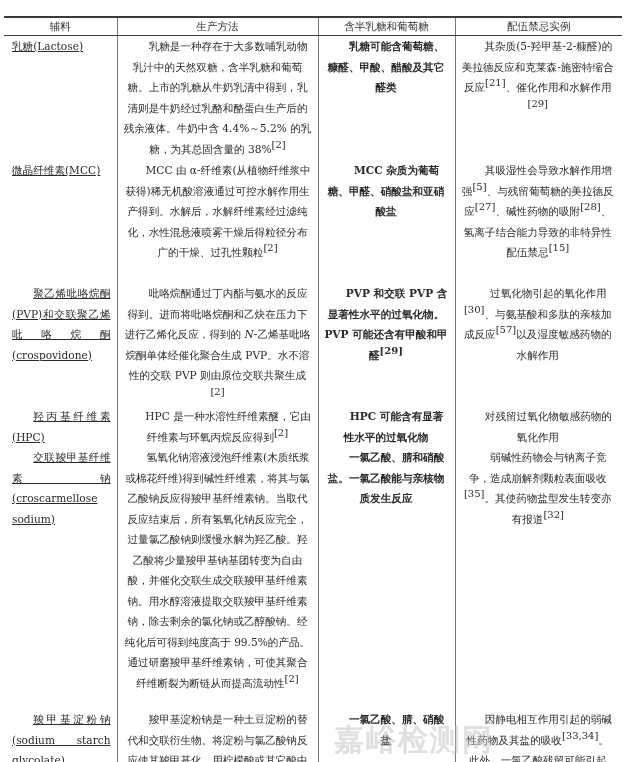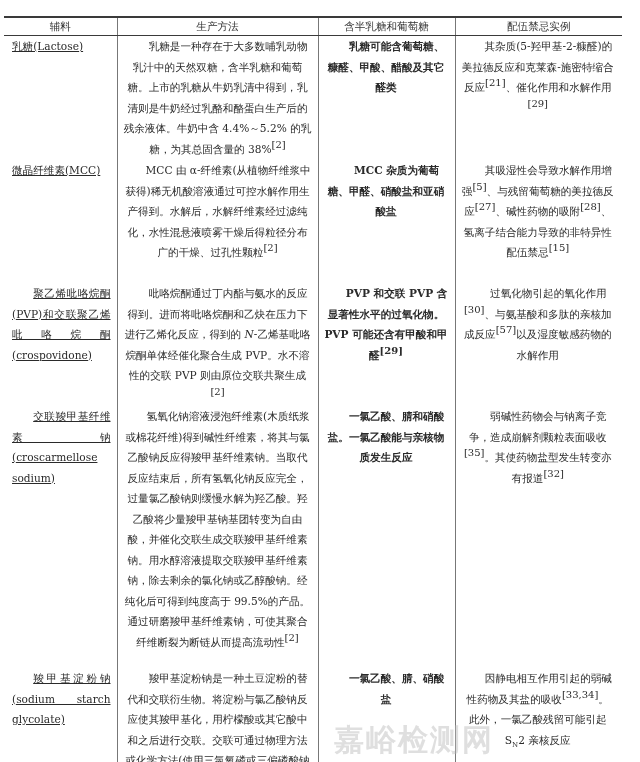--- a/index.html
+++ b/index.html
@@ -89,20 +89,26 @@
         <td class="example"><span>其吸湿性会导致水解作用增强</span><sup>[5]</sup><span>、与残留葡萄糖的美拉德反应</span><sup>[27]</sup><span>、碱性药物的吸附</span><sup>[28]</sup><span>、氢离子结合能力导致的非特异性配伍禁忌</span><sup>[15]</sup></td>
       </tr>
 
       <tr class="r-pvp">
         <td class="name indent">聚乙烯吡咯烷酮(PVP)和交联聚乙烯吡咯烷酮(crospovidone)</td>
         <td class="method"><span>吡咯烷酮通过丁内酯与氨水的反应得到。进而将吡咯烷酮和乙炔在压力下进行乙烯化反应，得到的 </span><i>N</i><span>-乙烯基吡咯烷酮单体经催化聚合生成 PVP。水不溶性的交联 PVP 则由原位交联共聚生成</span><sup>[2]</sup></td>
         <td class="impurity"><span>PVP 和交联 PVP 含显著性水平的过氧化物。PVP 可能还含有甲酸和甲醛</span><sup>[29]</sup></td>
         <td class="example"><span>过氧化物引起的氧化作用</span><sup>[30]</sup><span>、与氨基酸和多肽的亲核加成反应</span><sup>[57]</sup><span>以及湿度敏感药物的水解作用</span></td>
       </tr>
 
+      <tr class="r-hpc">
+        <td class="name indent">羟丙基纤维素(HPC)</td>
+        <td class="method"><span>HPC 是一种水溶性纤维素醚，它由纤维素与环氧丙烷反应得到</span><sup>[2]</sup></td>
+        <td class="impurity"><span>HPC 可能含有显著性水平的过氧化物</span></td>
+        <td class="example"><span>对残留过氧化物敏感药物的氧化作用</span></td>
+      </tr>
 
       <tr class="r-ccs">
         <td class="name indent">交联羧甲基纤维素钠(croscarmellose sodium)</td>
         <td class="method"><span>氢氧化钠溶液浸泡纤维素(木质纸浆或棉花纤维)得到碱性纤维素，将其与氯乙酸钠反应得羧甲基纤维素钠。当取代反应结束后，所有氢氧化钠反应完全，过量氯乙酸钠则缓慢水解为羟乙酸。羟乙酸将少量羧甲基钠基团转变为自由酸，并催化交联生成交联羧甲基纤维素钠。用水醇溶液提取交联羧甲基纤维素钠，除去剩余的氯化钠或乙醇酸钠。经纯化后可得到纯度高于 99.5%的产品。通过研磨羧甲基纤维素钠，可使其聚合纤维断裂为断链从而提高流动性</span><sup>[2]</sup></td>
         <td class="impurity"><span>一氯乙酸、腈和硝酸盐。一氯乙酸能与亲核物质发生反应</span></td>
         <td class="example"><span>弱碱性药物会与钠离子竞争，造成崩解剂颗粒表面吸收</span><sup>[35]</sup><span>。其使药物盐型发生转变亦有报道</span><sup>[32]</sup></td>
       </tr>
 
       <tr class="r-ssg">
         <td class="name indent">羧甲基淀粉钠(sodium starch glycolate)</td>

